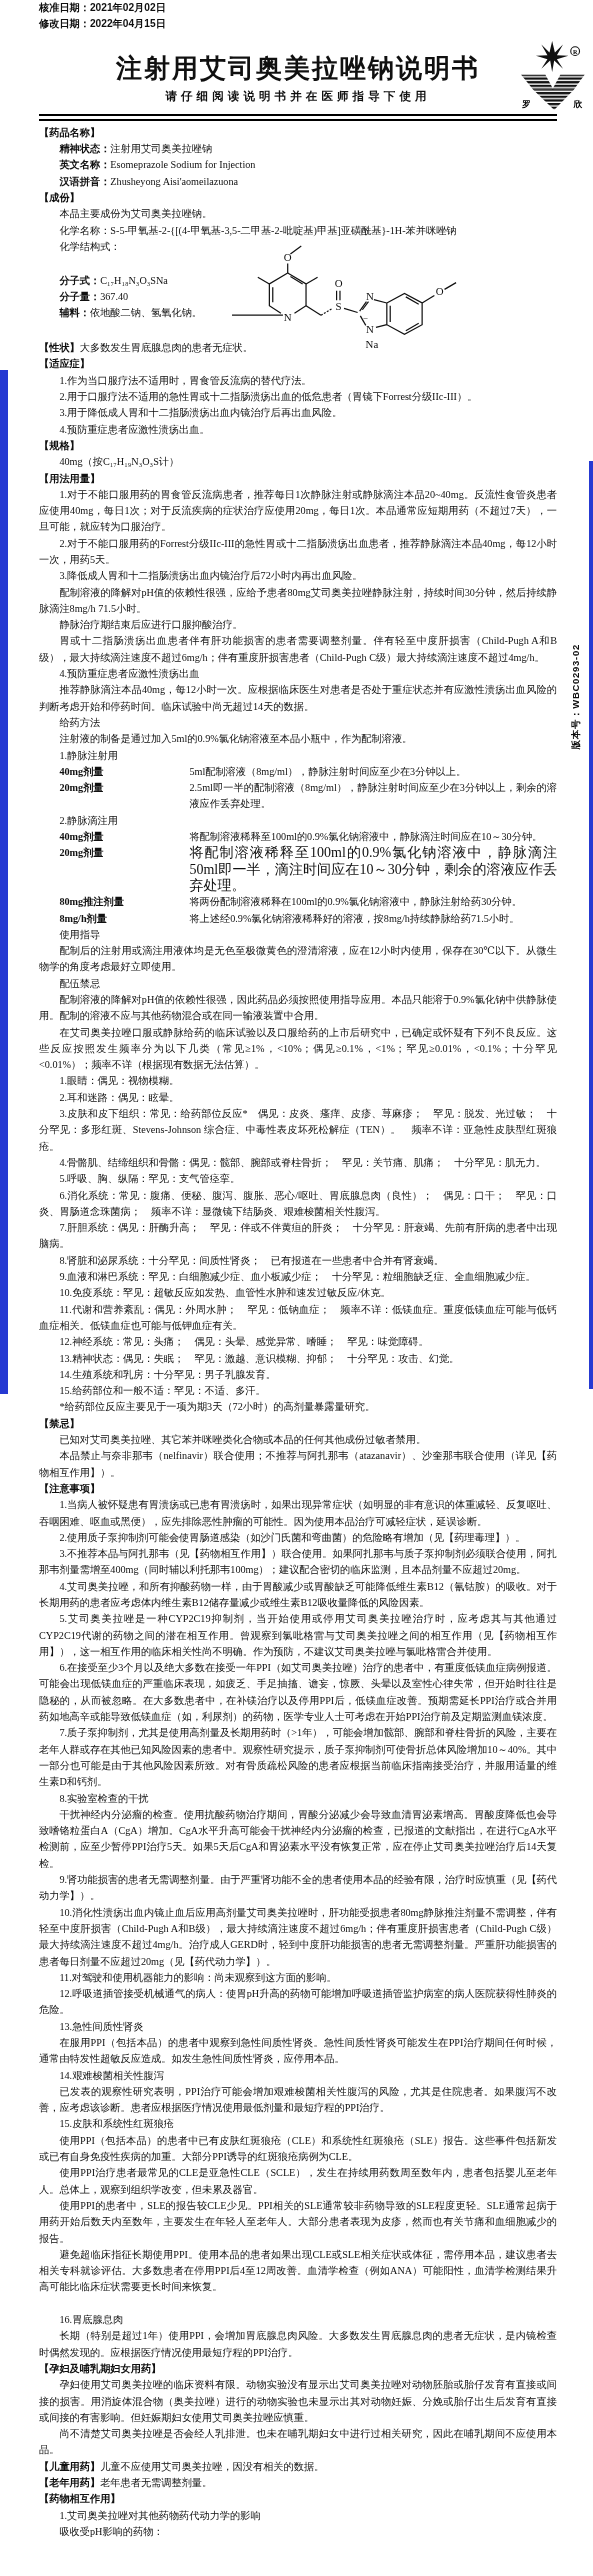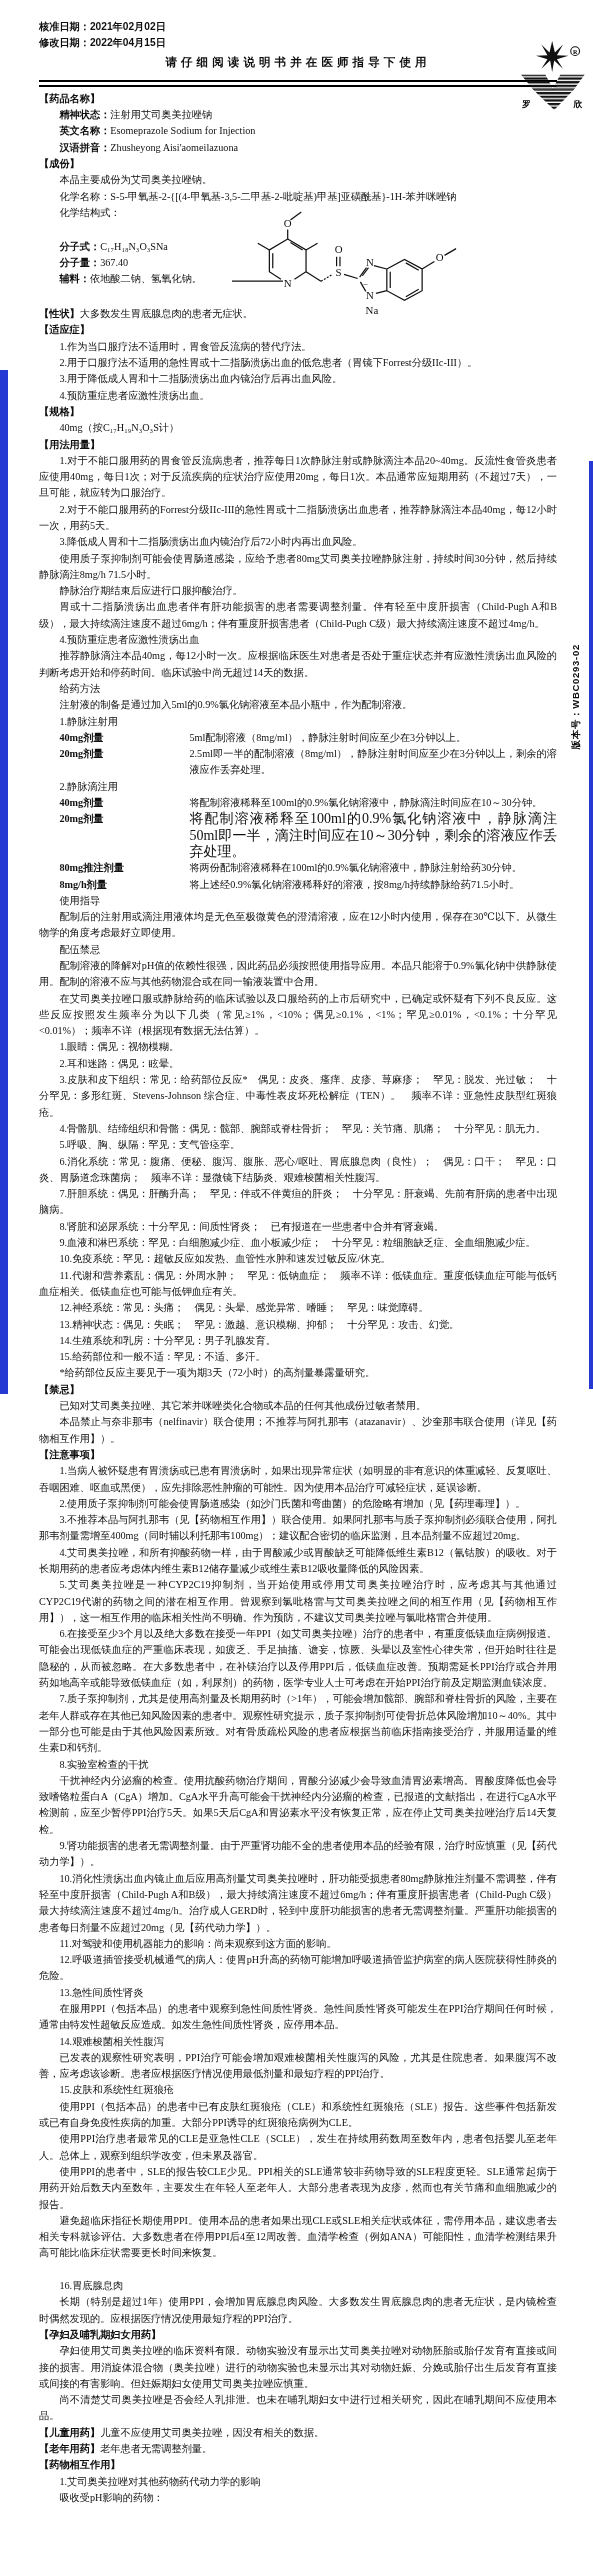--- a/index.html
+++ b/index.html
@@ -1,20 +1,20 @@
 <!DOCTYPE html>
 <html style="font-size:11px"><head>
 <meta charset="utf-8">
 <style>
   html,body{margin:0;padding:0;background:#fff;}
   .page{position:relative;width:594px;height:2576px;background:#fff;overflow:hidden;
         font-family:"Liberation Serif","DejaVu Serif",serif;color:#101010;
         font-size:10.2px;line-height:16.3px;}
   .content{padding:0 37px 0 39px;}
-  .hdr-dates{padding-top:19px;font-family:"Liberation Sans","DejaVu Sans",sans-serif;
+  .hdr-dates{font-family:"Liberation Sans","DejaVu Sans",sans-serif;
              font-weight:700;font-size:10.2px;line-height:15.6px;}
   .title{margin-top:22px;text-align:center;font-family:"Liberation Sans","DejaVu Sans",sans-serif;
          font-weight:700;font-size:26px;line-height:31px;letter-spacing:2px;}
   .subtitle{margin-top:4.1px;text-align:center;font-family:"Liberation Sans","DejaVu Sans",sans-serif;
             font-weight:700;font-size:11.5px;letter-spacing:4.1px;line-height:17.6px;}
   .rule{margin-top:8.1px;margin-bottom:4.1px;height:2.7px;border-top:2.7px solid #000;border-bottom:2px solid #000;}
   .h{font-family:"Liberation Sans","DejaVu Sans",sans-serif;font-weight:700;}
   .p{margin:0;text-indent:2em;text-align:justify;}
   .line{margin:0;text-align:justify;}
   .lbl-b{font-family:"Liberation Sans","DejaVu Sans",sans-serif;font-weight:700;}
@@ -61,20 +61,21 @@
     <text x="14" y="98" font-size="13" font-weight="bold" text-anchor="middle">罗</text>
     <text x="90" y="98" font-size="13" font-weight="bold" text-anchor="middle">欣</text>
   </svg>
 
   <div class="content">
     <div class="hdr-dates">
       <div>核准日期：2021年02月02日</div>
       <div>修改日期：2022年04月15日</div>
     </div>
 
+    <div class="title">注射用艾司奥美拉唑钠说明书</div>
     <div class="subtitle">请仔细阅读说明书并在医师指导下使用</div>
     <div class="rule"></div>
 
     <div id="doc-sections">
         <div class="section">
           <div class="line"><span class="h">【药品名称】</span></div>
           <div class="p"><span class="lbl-b">精神状态：</span><span>注射用艾司奥美拉唑钠</span></div>
           <div class="p"><span class="lbl-b">英文名称：</span><span>Esomeprazole Sodium for Injection</span></div>
           <div class="p"><span class="lbl-b">汉语拼音：</span><span>Zhusheyong Aisi'aomeilazuona</span></div>
         </div>
@@ -146,21 +147,21 @@
         </div>
         <div class="section">
           <div class="line"><span class="h">【规格】</span></div>
           <div class="p">40mg（按C₁₇H₁₉N₃O₃S计）</div>
         </div>
         <div class="section">
           <div class="line"><span class="h">【用法用量】</span></div>
           <div class="p">1.对于不能口服用药的胃食管反流病患者，推荐每日1次静脉注射或静脉滴注本品20~40mg。反流性食管炎患者应使用40mg，每日1次；对于反流疾病的症状治疗应使用20mg，每日1次。本品通常应短期用药（不超过7天），一旦可能，就应转为口服治疗。</div>
           <div class="p">2.对于不能口服用药的Forrest分级IIc-III的急性胃或十二指肠溃疡出血患者，推荐静脉滴注本品40mg，每12小时一次，用药5天。</div>
           <div class="p">3.降低成人胃和十二指肠溃疡出血内镜治疗后72小时内再出血风险。</div>
-          <div class="p">使用质子泵抑制剂可能会使胃肠道感染，应给予患者80mg艾司奥美拉唑静脉注射，持续时间30分钟，然后持续静脉滴注8mg/h 71.5小时。</div>
+          <div class="p">配制溶液的降解对pH值的依赖性很强，应给予患者80mg艾司奥美拉唑静脉注射，持续时间30分钟，然后持续静脉滴注8mg/h 71.5小时。</div>
           <div class="p">静脉治疗期结束后应进行口服抑酸治疗。</div>
           <div class="p">胃或十二指肠溃疡出血患者伴有肝功能损害的患者需要调整剂量。伴有轻至中度肝损害（Child-Pugh A和B级），最大持续滴注速度不超过6mg/h；伴有重度肝损害患者（Child-Pugh C级）最大持续滴注速度不超过4mg/h。</div>
           <div class="p">4.预防重症患者应激性溃疡出血</div>
           <div class="p">推荐静脉滴注本品40mg，每12小时一次。应根据临床医生对患者是否处于重症状态并有应激性溃疡出血风险的判断考虑开始和停药时间。临床试验中尚无超过14天的数据。</div>
           <div class="p">给药方法</div>
           <div class="p">注射液的制备是通过加入5ml的0.9%氯化钠溶液至本品小瓶中，作为配制溶液。</div>
           <div class="p">1.静脉注射用</div>
           <div class="dose">
             <span class="lbl">40mg剂量</span>
             <span class="txt">5ml配制溶液（8mg/ml），静脉注射时间应至少在3分钟以上。</span>

